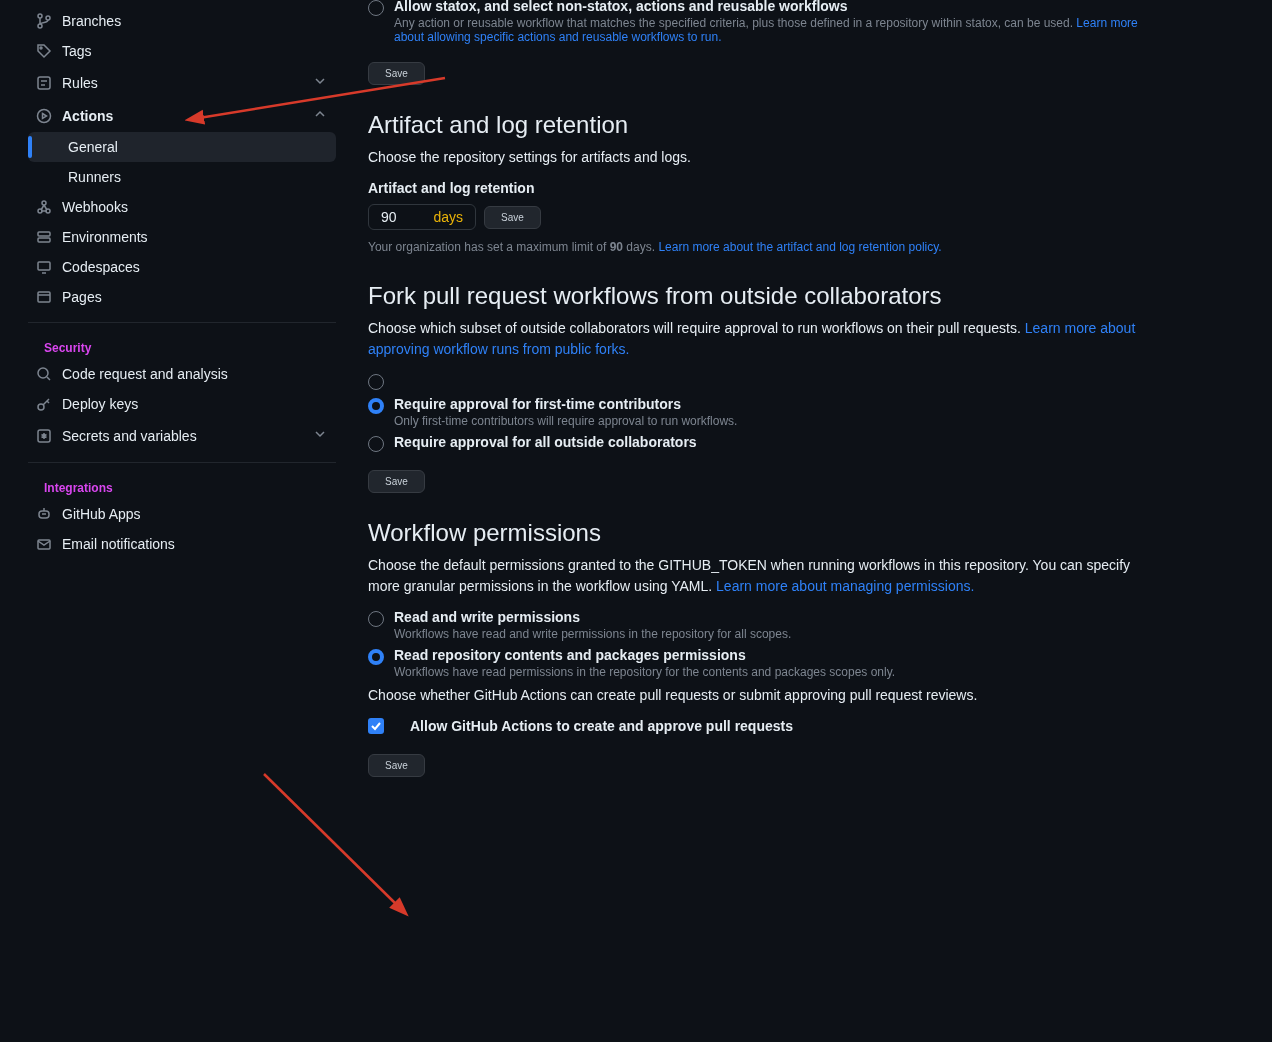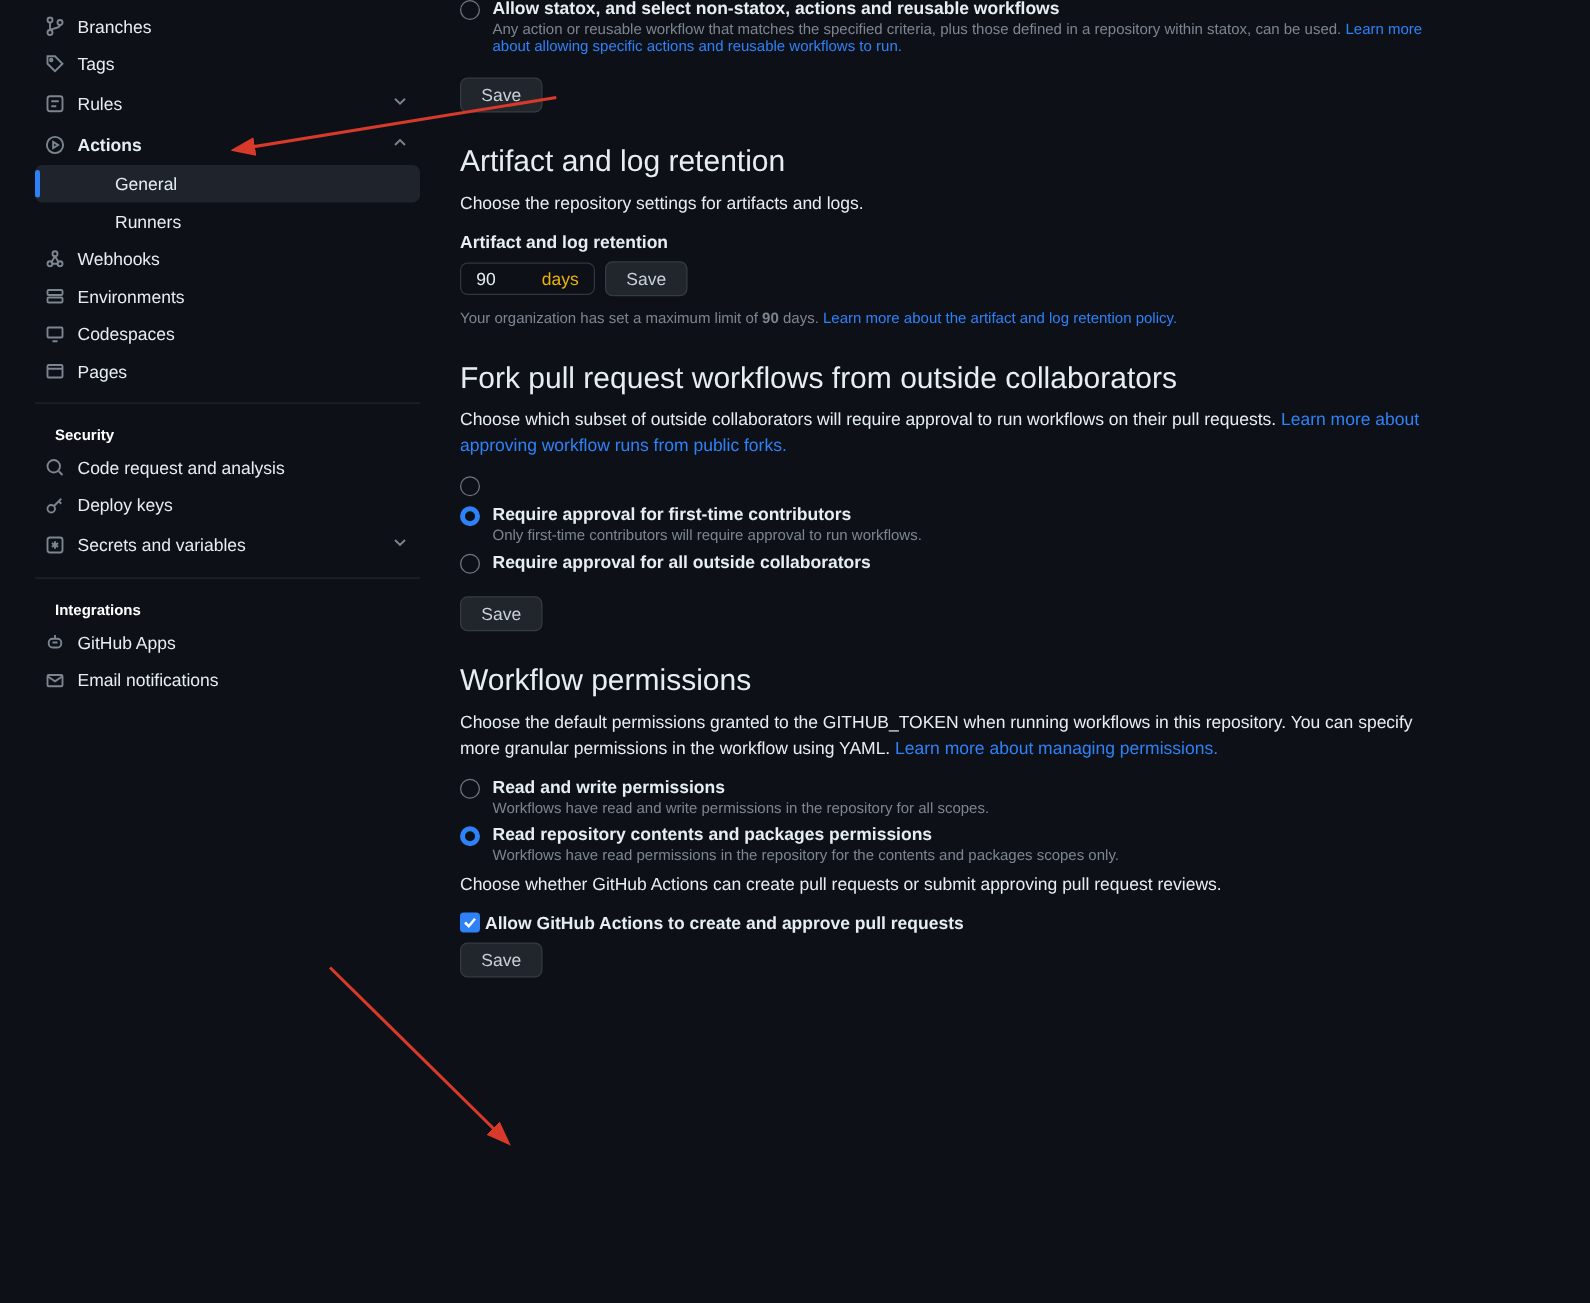--- a/index.html
+++ b/index.html
@@ -41,21 +41,21 @@
     margin-right: 10px;
     color: #7d8590;
     flex-shrink: 0;
   }
   .nav-item .chev {
     margin-left: auto;
     color: #7d8590;
   }
   .nav-item.bold { font-weight: 600; }
   .nav-sub {
-    padding-left: 64px;
+    padding-left: 40px;
   }
   .nav-sub.active {
     background: #1f242c;
     border-radius: 6px;
     position: relative;
   }
   .nav-sub.active::before {
     content: "";
     position: absolute;
     left: 0px;
@@ -66,21 +66,21 @@
     border-radius: 2px;
   }
   .nav-divider {
     border: none;
     border-top: 1px solid #21262d;
     margin: 10px 0;
   }
   .nav-heading {
     font-size: 12px;
     font-weight: 600;
-    color: #ffffff;
+    color: #d946ef;
     padding: 8px 16px 4px;
   }
   h2.section-title {
     font-size: 24px;
     font-weight: 400;
     margin-top: 26px;
     margin-bottom: 8px;
     color: #e6edf3;
   }
   .desc {
@@ -91,42 +91,42 @@
   }
   .subdesc { color: #7d8590; font-size:12px; line-height:1.5;}
   .link { color: #2f81f7; cursor: pointer; }
   .label-bold { font-weight: 600; margin-bottom: 8px; display:block;}
   .btn {
     background: #21262d;
     border: 1px solid #363b42;
     color: #c9d1d9;
     padding: 5px 16px;
     border-radius: 6px;
-    font-size: 14px;
+    font-size: 10px;
     cursor: pointer;
   }
   .retention-row { display:flex; gap:8px; align-items:center; margin-bottom:8px;}
   .retention-input {
     display:flex; align-items:center;
     background:#0d1117; border:1px solid #30363d; border-radius:6px;
     padding:4px 12px; width:108px; justify-content:space-between;
   }
   .retention-input input {
     background:transparent; border:none; color:#e6edf3; font-size:14px; width:40px; outline:none;
   }
   .retention-input .unit { color:#eab308; }
   .radio-row { display:flex; align-items:flex-start; gap:10px; margin-bottom:6px;}
   .radio-outer {
     width:16px; height:16px; border-radius:50%; border:1px solid #6e7681; flex-shrink:0; margin-top:2px;
     position:relative; cursor:pointer;
   }
   .radio-outer.selected { border:4.5px solid #2f81f7; }
   .radio-content .opt-label { font-weight:600; font-size:14px; }
   .radio-content .opt-desc { color:#7d8590; font-size:12px; margin-top:2px;}
-  .check-row { display:flex; align-items:center; gap:4px; margin:10px 0 8px;}
+  .check-row { display:flex; align-items:center; gap:26px; margin:10px 0 20px;}
   .checkbox {
     width:16px; height:16px; border-radius:3px; background:#2f81f7; position:relative; cursor:pointer;
   }
   .checkbox svg { position:absolute; top:1px; left:1px; }
   .annotation-arrow {
     position:absolute; pointer-events:none;
   }
   svg.icon-svg { width:16px; height:16px; fill:none; stroke:currentColor; stroke-width:1.5; }
 </style>
 </head>

